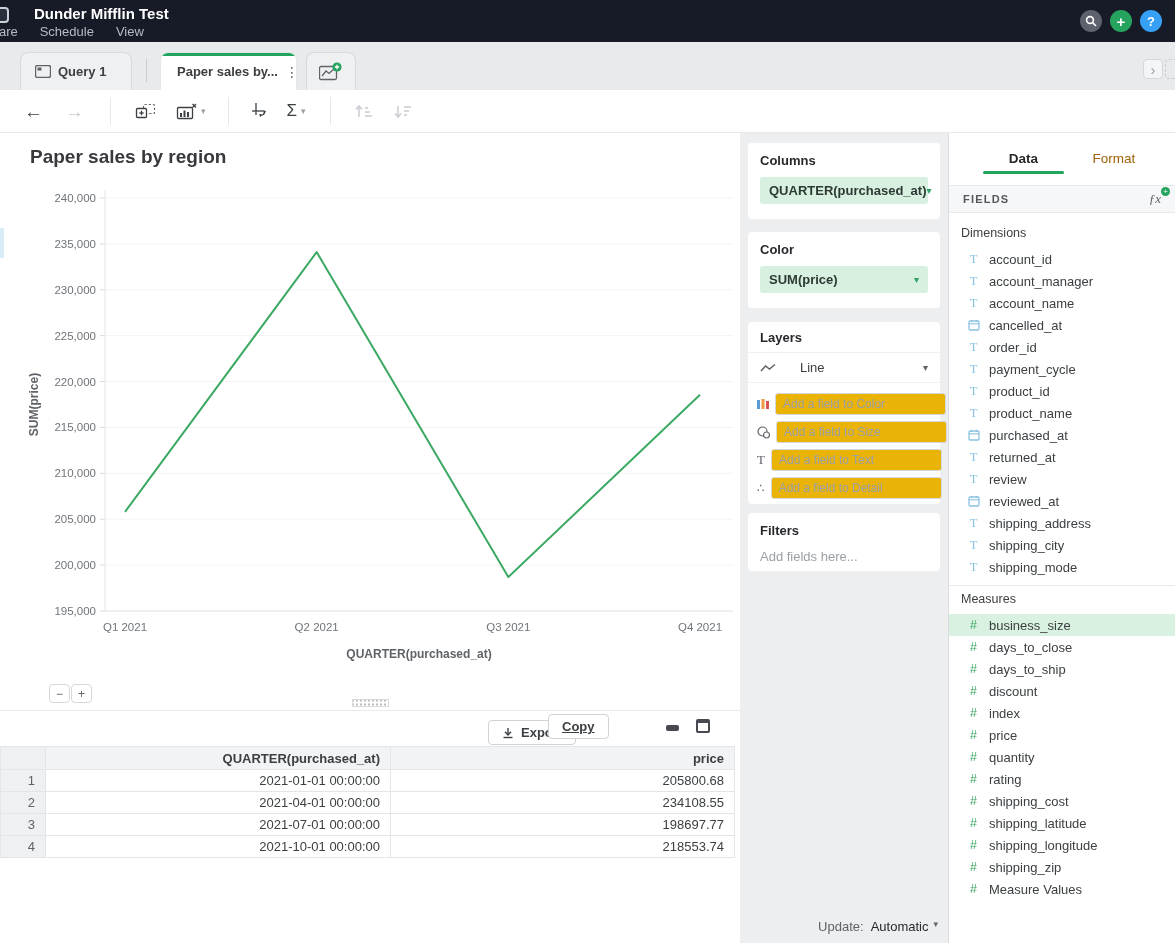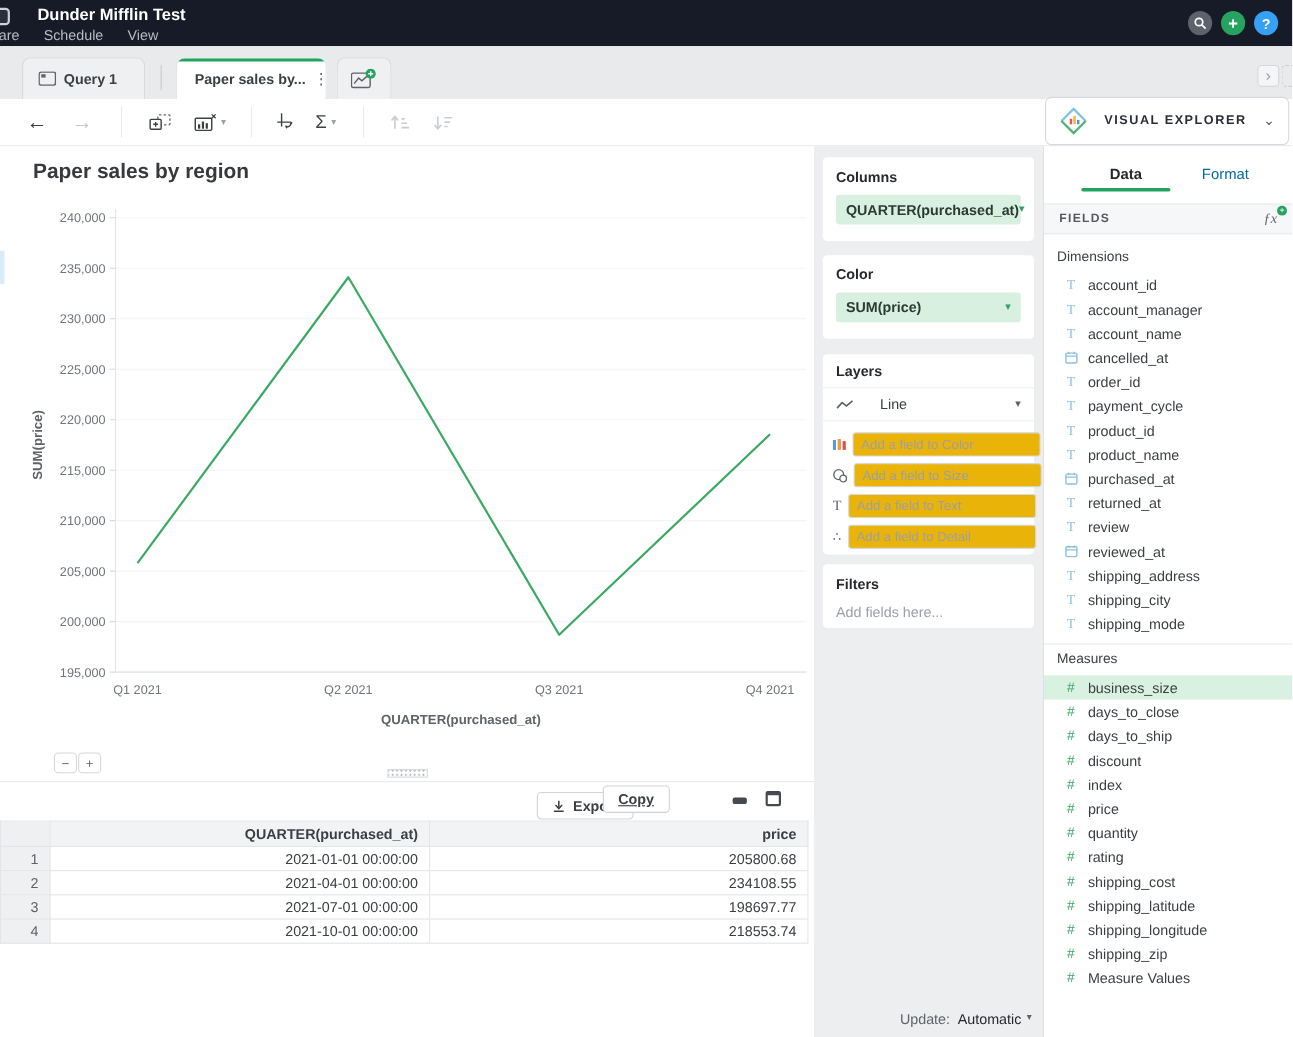--- a/index.html
+++ b/index.html
@@ -122,21 +122,21 @@
                font-size:13px; color:#5f6368;}
   .update-value {color:#26282b; display:flex; gap:5px; }
   .update-caret {font-size:9px; color:#5f6368;}
 
   
   .explorer-panel {position:absolute; top:133px; left:948px; width:227px; height:810px; background:#fff;
                    border-left:1px solid #dadce0;}
   .ep-tab {position:absolute; top:12px; height:26px; display:flex; align-items:center;
            justify-content:center; font-size:13.5px;}
   .ep-tab.data {left:34px; width:81px; font-weight:700; color:#26282b;}
-  .ep-tab.format {left:135px; width:60px; color:#0369a1;}
+  .ep-tab.format {left:135px; width:60px; color:#a16207;}
   .ep-underline {position:absolute; top:38px; left:34px; width:81px; height:3px; background:#21a45d;
                  border-radius:2px;}
   .fields-bar {position:absolute; top:52px; left:0; right:0; height:28px; background:#f6f7f8;
                border-top:1px solid #e8eaec; border-bottom:1px solid #e8eaec; display:flex;
                align-items:center; padding:0 14px;}
   .fields-label {font-size:11px; font-weight:700; letter-spacing:1.2px; color:#55585d;}
   .fx {margin-left:auto; position:relative; font-size:13px; color:#5f6368; font-style:italic;
        font-family:"Liberation Serif",serif; background:none; border:none;}
   .fx-badge {position:absolute; top:-4px; right:-9px; width:9px; height:9px; background:#27a360;
              border-radius:50%; color:#fff; font-size:8px; line-height:9px; text-align:center;
@@ -274,31 +274,20 @@
       <svg width="17" height="15" viewBox="0 0 17 15">
         <line x1="4" y1="2" x2="4" y2="12.5" stroke="#c9ccd0" stroke-width="1.5"></line>
         <polyline points="1,9.5 4,13 7,9.5" fill="none" stroke="#c9ccd0" stroke-width="1.5"></polyline>
         <line x1="10" y1="3" x2="17" y2="3" stroke="#c9ccd0" stroke-width="1.5"></line>
         <line x1="10" y1="7" x2="15" y2="7" stroke="#c9ccd0" stroke-width="1.5"></line>
         <line x1="10" y1="11" x2="13" y2="11" stroke="#c9ccd0" stroke-width="1.5"></line>
       </svg>
     </button>
   </div>
 
-  <div class="vex-header">
-    <svg width="26" height="26" viewBox="0 0 26 26">
-      <path d="M2 13 L13 2 L24 13" fill="none" stroke="#7fc0e4" stroke-width="2"></path>
-      <path d="M24 13 L13 24 L2 13" fill="none" stroke="#4db273" stroke-width="2"></path>
-      <rect x="9.5" y="11" width="2.2" height="5" fill="#e2574c"></rect>
-      <rect x="12.8" y="8.5" width="2.2" height="7.5" fill="#edb63e"></rect>
-      <rect x="16.1" y="12" width="2.2" height="4" fill="#4a90d9"></rect>
-    </svg>
-    <span class="vex-title">VISUAL EXPLORER</span>
-    <span class="vex-caret">⌄</span>
-  </div>
 
   <section class="chart-panel">
     <div class="edge-strip"></div>
     <h2 class="chart-title">Paper sales by region</h2>
     <svg id="chart-svg" width="740" height="500">
         <line x1="105" y1="433" x2="733" y2="433" stroke="#f4f4f5" stroke-width="1"></line>
         <line x1="100" y1="433" x2="105" y2="433" stroke="#d9dadc"></line>
         <text x="96" y="437" text-anchor="end" class="tick">195,000</text>
         <line x1="105" y1="387.1111111111111" x2="733" y2="387.1111111111111" stroke="#f4f4f5" stroke-width="1"></line>
         <line x1="100" y1="387.1111111111111" x2="105" y2="387.1111111111111" stroke="#d9dadc"></line>

